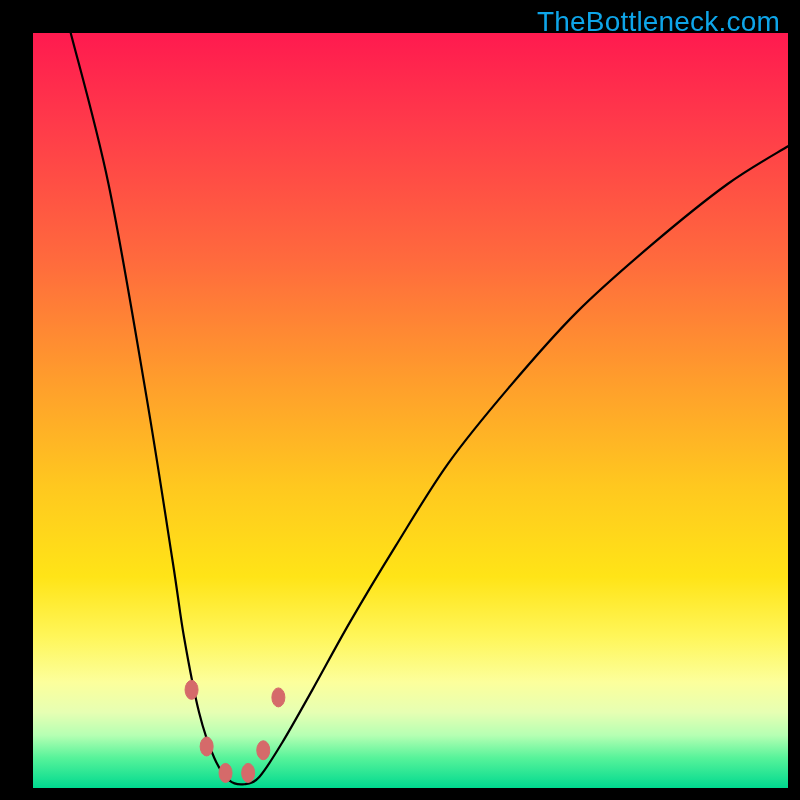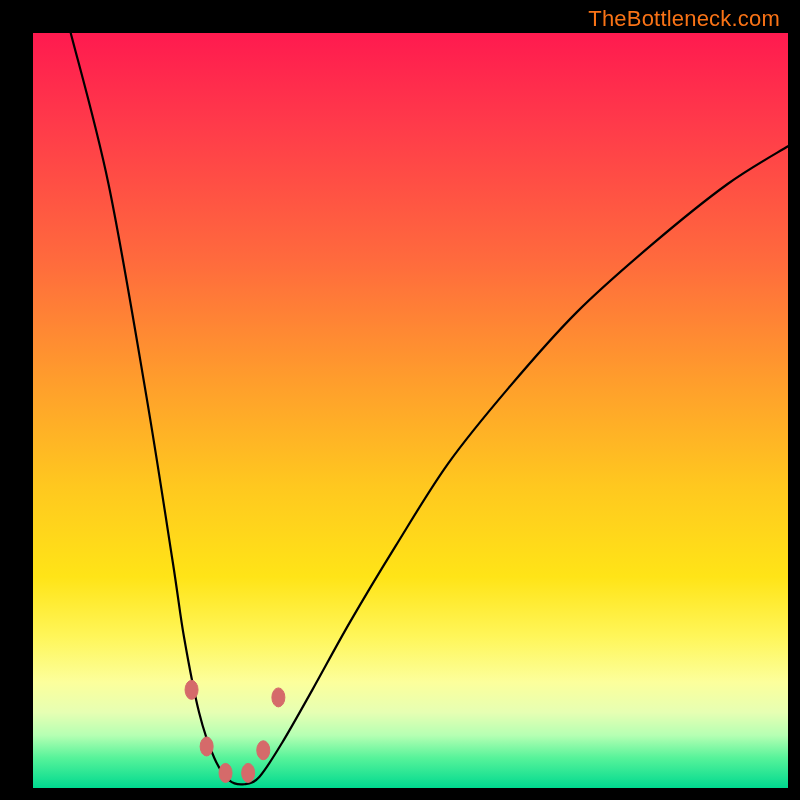--- a/index.html
+++ b/index.html
@@ -38,22 +38,22 @@
       #e6ffb3 90%,
       #b6ffb3 93%,
       #57f39a 96%,
       #00d98f 100%
     );
   }
   .watermark {
     position: absolute;
     top: 6px;
     right: 20px;
-    color: #f97316;
-    font-size: 22px;
+    color: #0ea5e9;
+    font-size: 28px;
     font-weight: 500;
     letter-spacing: 0.2px;
     user-select: none;
   }
   svg.curve {
     position: absolute;
     left: 0;
     top: 0;
     width: 755px;
     height: 755px;

